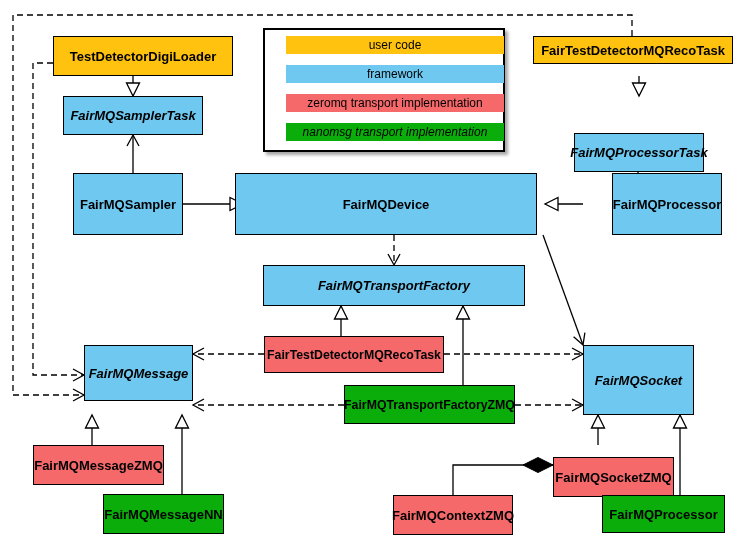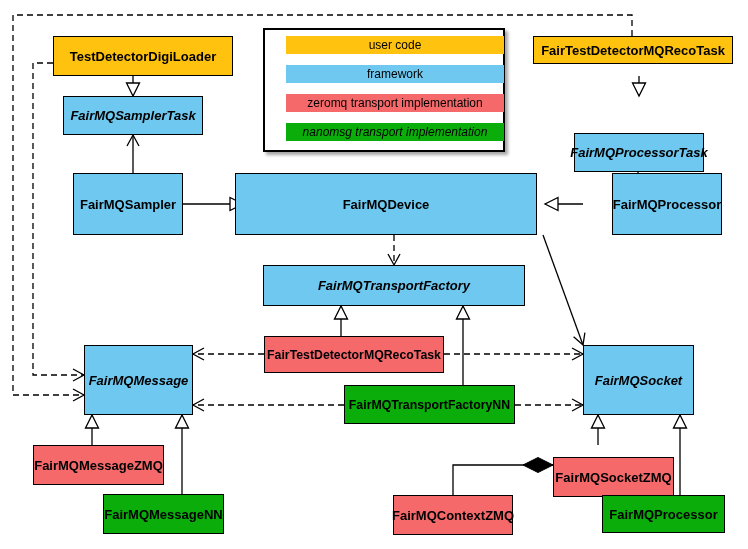--- a/index.html
+++ b/index.html
@@ -103,23 +103,23 @@
   <div class="node cat-framework" style="left:73px; top:173px; width:110px; height:62px;">FairMQSampler</div>
 
   <div class="node cat-framework" style="left:235px; top:173px; width:302px; height:62px;">FairMQDevice</div>
 
   <div class="node cat-framework" style="left:612px; top:173px; width:110px; height:62px;">FairMQProcessor</div>
 
   <div class="node cat-framework abstract" style="left:263px; top:265px; width:262px; height:41px;">FairMQTransportFactory</div>
 
   <div class="node cat-zeromq sm" style="left:264px; top:336px; width:180px; height:37px;">FairTestDetectorMQRecoTask</div>
 
-  <div class="node cat-nanomsg sm" style="left:344px; top:385px; width:171px; height:39px;">FairMQTransportFactoryNN</div>
+  <div class="node cat-nanomsg sm" style="left:344px; top:385px; width:171px; height:39px;">FairMQTransportFactoryZMQ</div>
 
-  <div class="node cat-framework abstract" style="left:84px; top:345px; width:109px; height:70px;">FairMQMessage</div>
+  <div class="node cat-framework abstract" style="left:84px; top:345px; width:109px; height:56px;">FairMQMessage</div>
 
   <div class="node cat-framework abstract" style="left:583px; top:345px; width:111px; height:70px;">FairMQSocket</div>
 
   <div class="node cat-zeromq" style="left:33px; top:445px; width:131px; height:40px;">FairMQMessageZMQ</div>
 
   <div class="node cat-nanomsg" style="left:103px; top:494px; width:121px; height:40px;">FairMQMessageNN</div>
 
   <div class="node cat-zeromq" style="left:553px; top:445px; width:121px; height:40px;margin-top:12px;">FairMQSocketZMQ</div>
 
   <div class="node cat-nanomsg" style="left:602px; top:495px; width:123px; height:38px;">FairMQProcessor</div>

